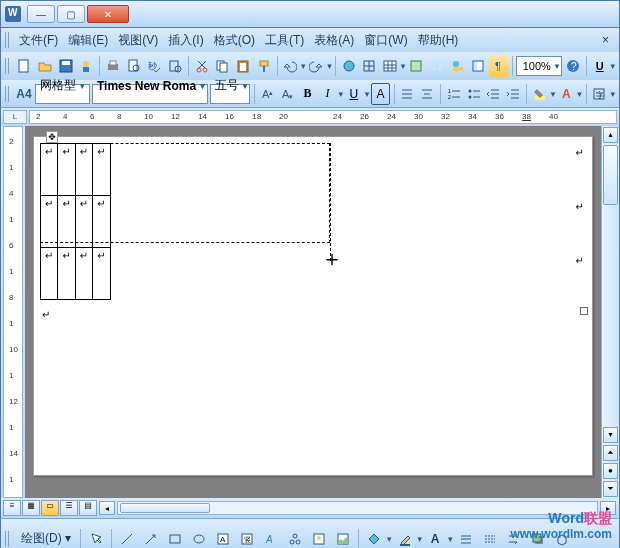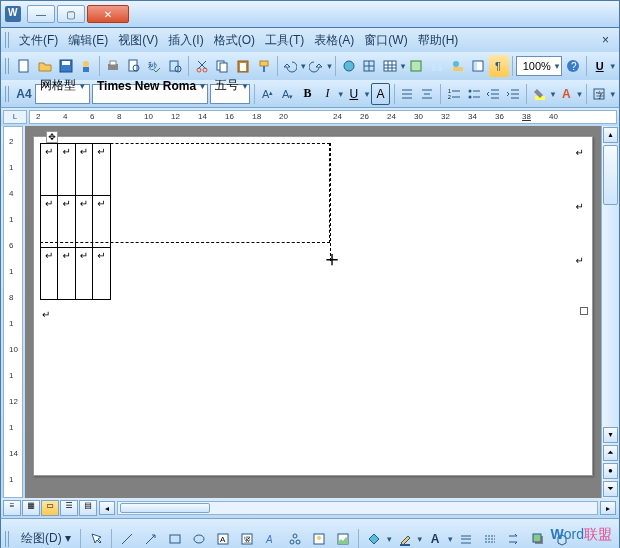--- a/index.html
+++ b/index.html
@@ -61,21 +61,21 @@
 .viewbtn { width:18px; height:16px; background:linear-gradient(#f5faff,#cfe5fb); border:1px solid #7ba4c9; font-size:8px; text-align:center; cursor:pointer; }
 .viewbtn.active { background: linear-gradient(#ffe6a6,#ffc94a); }
 .hbar { flex:1; height:14px; background:#e8f3ff; border:1px solid #8fb4d6; position:relative; }
 .hthumb { position:absolute; left:2px; top:1px; height:10px; width:90px; background:linear-gradient(#f5faff,#cfe5fb); border:1px solid #7ba4c9; border-radius:2px; }
 
 
 .drawbar { height:41px; background: linear-gradient(#dceefe,#b3d5f4); border:1px solid #4b79a6; border-top:1px solid #7ba4c9; display:flex; align-items:center; padding:0 4px; gap:2px; font-size:12px; color:#1a3a5c; }
 .statusbar { height:22px; background: linear-gradient(#d9ebfb,#bad9f6); border-left:1px solid #4b79a6; border-right:1px solid #4b79a6; border-bottom:1px solid #4b79a6; display:flex; align-items:center; padding:0 6px; font-size:12px; color:#1a3a5c; }
 
 
-.wm { position:absolute; right:8px; bottom:6px; font-size:14px; font-weight:normal; text-align:right; line-height:16px; pointer-events:none; }
+.wm { position:absolute; right:8px; bottom:6px; font-size:14px; font-weight:bold; text-align:right; line-height:16px; pointer-events:none; }
 .wm .l1 { color:#e94b8a; } .wm .l1 b { color:#2a78c2; }
 .wm .l2 { color:#2a78c2; font-size:12px; }
 
 svg { display:block; }
 </style>
 </head>
 <body>
 
 <div class="titlebar">
   <div class="titlebar-ico"></div>
@@ -552,13 +552,14 @@
       </svg>
     </div>
 </div>
 
 <div class="statusbar">
   <span>使用鼠标重新调整 表格 的大小</span>
 </div>
 
 <div class="wm">
   <div class="l1"><b>W</b><span style="color:#2a78c2;">ord</span><span>联盟</span></div>
+  <div class="l2">www.wordlm.com</div>
 </div>
 
 </body></html>

